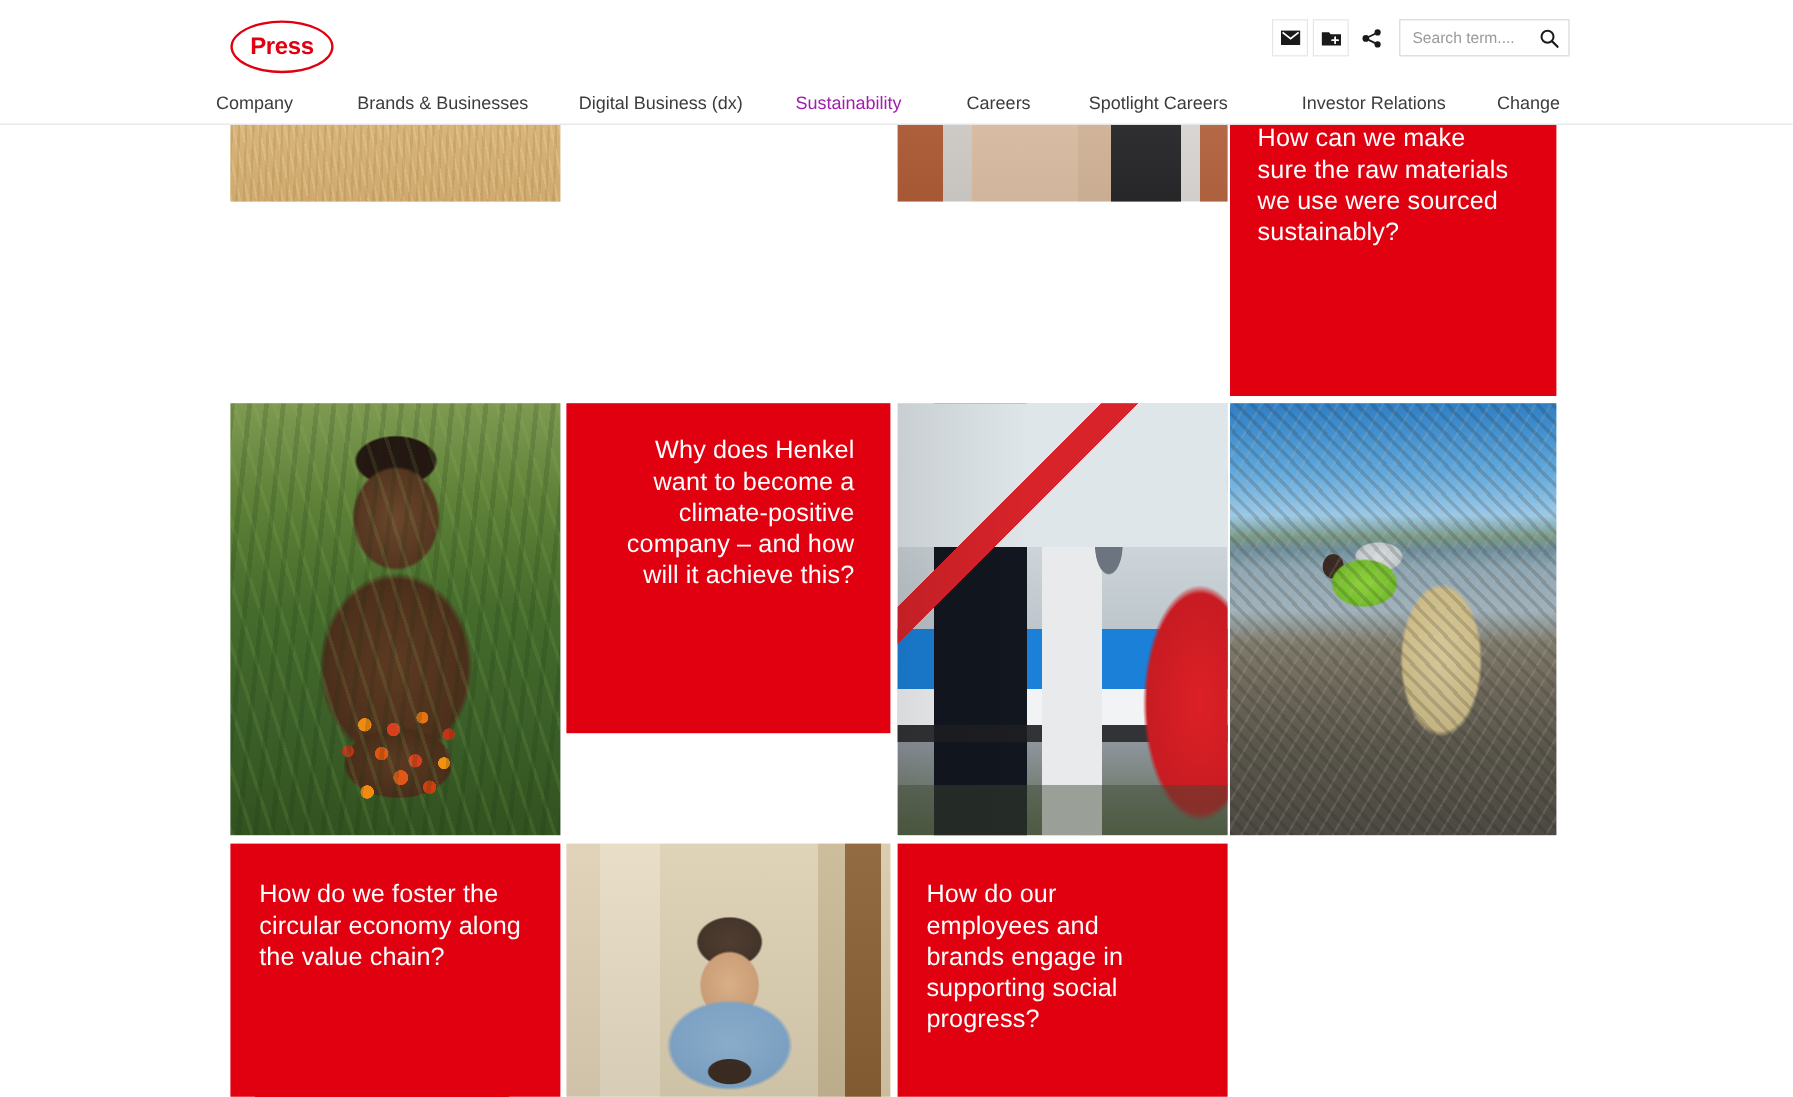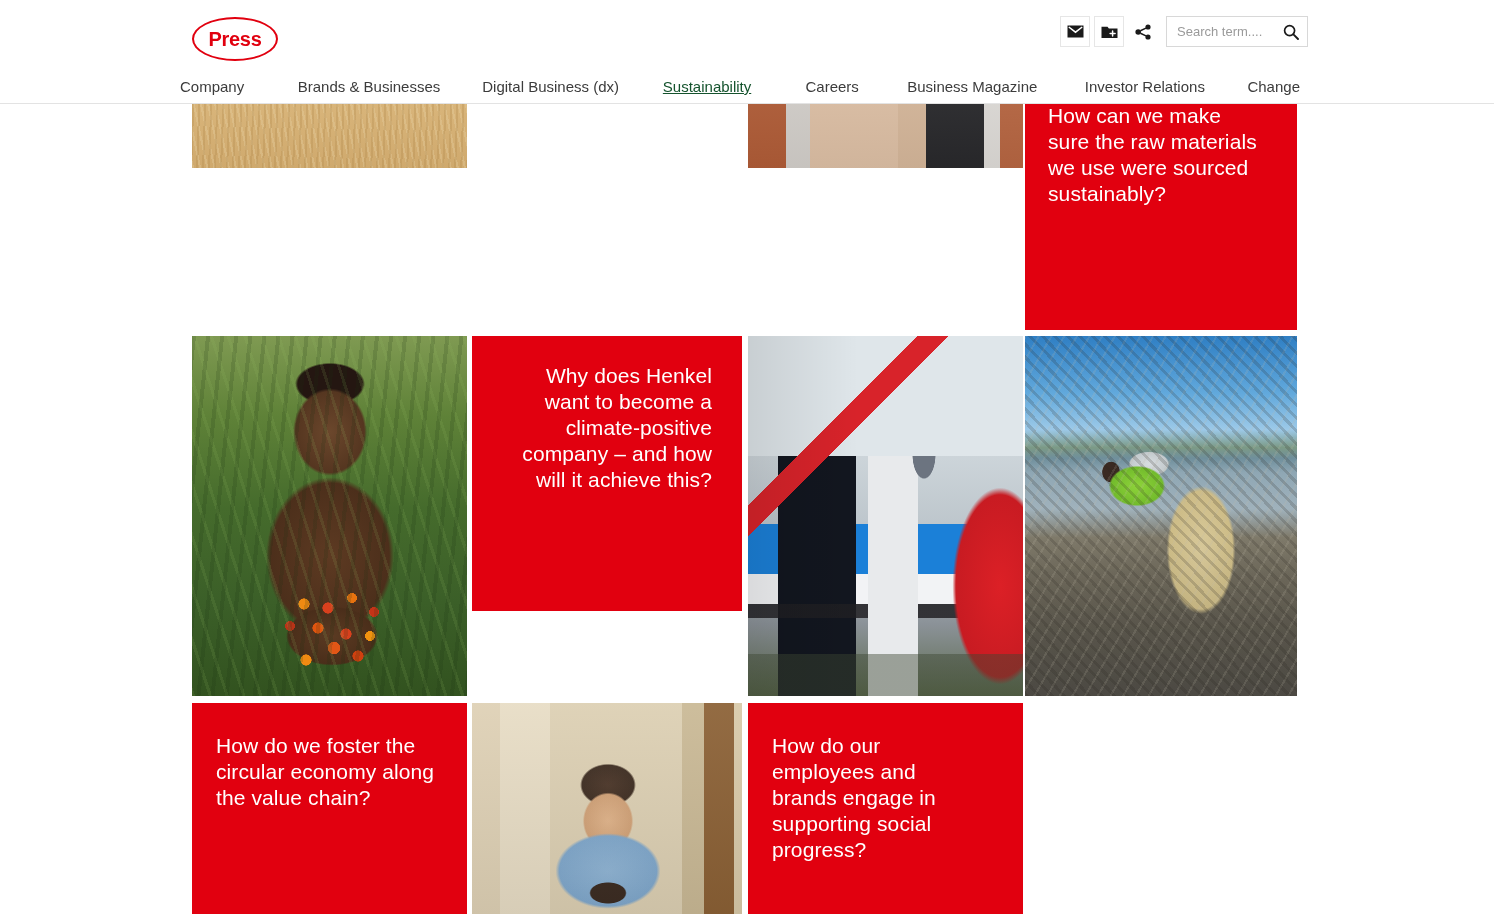--- a/index.html
+++ b/index.html
@@ -93,21 +93,21 @@
     display: flex; align-items: center;
     width: 1120px;
   }
   .nav-item {
     font-size: 15px;
     color: #3c3c3c;
     white-space: nowrap;
     cursor: pointer;
     line-height: 26px;
   }
-  .nav-item.active { color: #14532d; text-decoration: underline; }
+  .nav-item.active { color: #a21caf; }
 
   
   .grid {
     position: absolute;
     left: 192px;
     top: 0;
     width: 1104px;
   }
   .tile {
     position: absolute;
@@ -315,21 +315,21 @@
           </span>
         </div>
       </div>
 
       <nav class="nav">
         <div class="nav-item" style="width:118px">Company</div>
         <div class="nav-item" style="width:185px">Brands &amp; Businesses</div>
         <div class="nav-item" style="width:181px">Digital Business (dx)</div>
         <div class="nav-item active" style="width:143px">Sustainability</div>
         <div class="nav-item" style="width:102px">Careers</div>
-        <div class="nav-item" style="width:178px">Business Magazine</div>
+        <div class="nav-item" style="width:178px">Spotlight Careers</div>
         <div class="nav-item" style="width:163px">Investor Relations</div>
         <div class="nav-item">Change</div>
       </nav>
 
     </div>
   </header>
 
   <div class="grid">
 
     <div class="tile tile-img ph-grass" style="left:0px; top:-60px; width:275px; height:228px;"></div>

